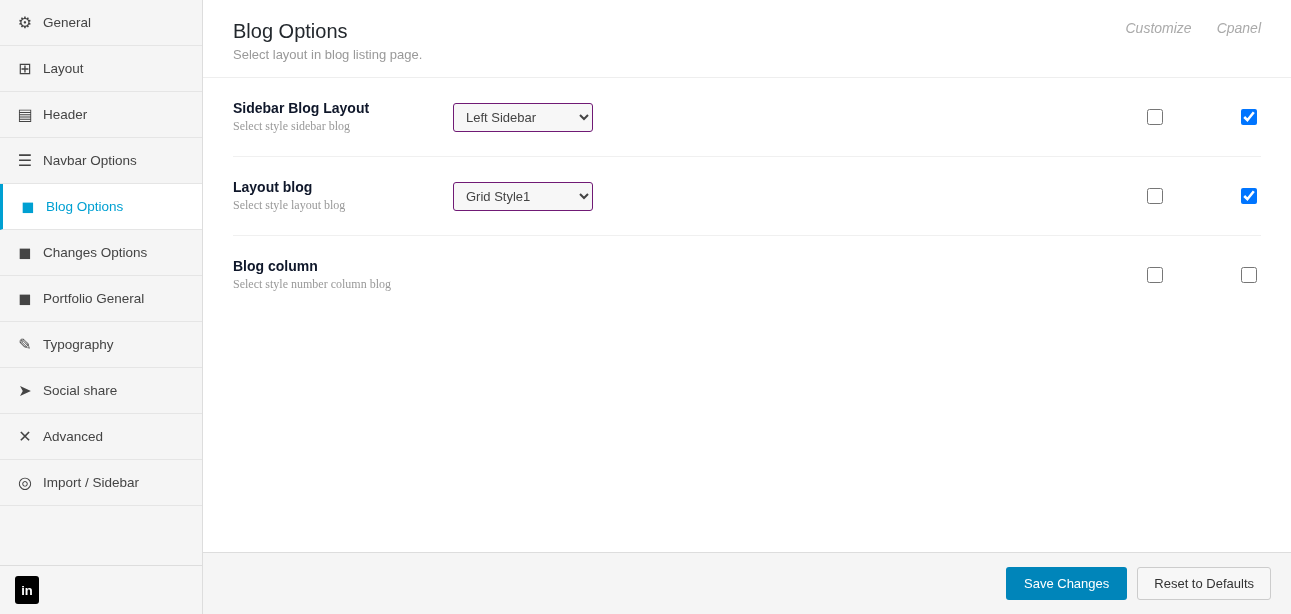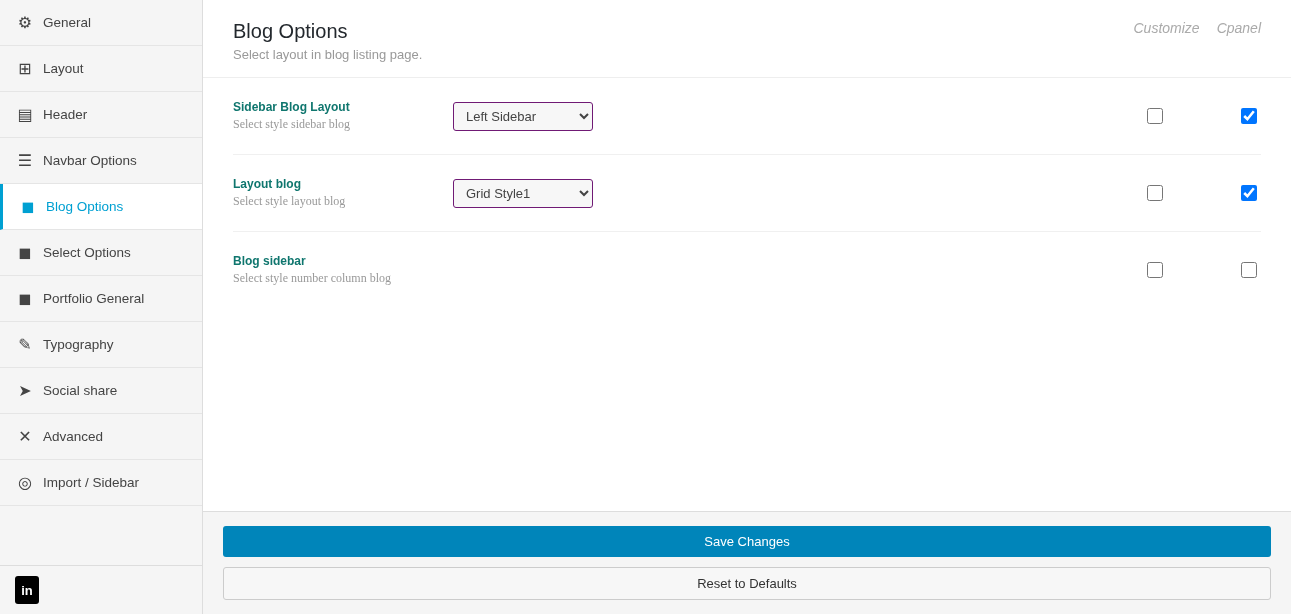--- a/index.html
+++ b/index.html
@@ -102,23 +102,23 @@
       border-bottom: 1px solid #f0f0f0;
       gap: 20px;
     }
     .settings-row:last-child { border-bottom: none; }
 
     .settings-label-col {
       width: 200px;
       flex-shrink: 0;
     }
     .settings-label {
-      font-size: 12px;
+      font-size: 14px;
       font-weight: 600;
-      color: #0f766e;
+      color: #0f172a;
       margin-bottom: 3px;
     }
     .settings-sublabel {
       font-size: 12px;
       color: #999;
       font-family: Liberation Serif, serif;
     }
 
     .settings-control-col {
       flex: 1;
@@ -154,46 +154,45 @@
 
     
     .footer-bar {
       background: #f5f5f5;
       border-top: 1px solid #ddd;
       padding: 14px 20px;
       display: flex;
       justify-content: flex-end;
       gap: 10px;
       flex-shrink: 0;
-      flex-direction: column;
     }
     .btn-save {
       background: #0085ba;
       color: #fff;
       border: none;
       padding: 8px 18px;
       font-size: 13px;
       border-radius: 3px;
       cursor: pointer;
       font-weight: 500;
     }
     .btn-reset {
       background: #f7f7f7;
       color: #333;
       border: 1px solid #ccc;
-      padding: 8px 34px;
+      padding: 8px 16px;
       font-size: 13px;
       border-radius: 3px;
       cursor: pointer;
     }
 
     
     .top-links {
       display: flex;
-      gap: 17px;
+      gap: 25px;
       margin-left: auto;
       align-items: center;
     }
     .top-link-text {
       font-style: italic;
       color: #aaa;
       font-size: 14px;
       cursor: pointer;
     }
   </style>
@@ -220,21 +219,21 @@
         <div class="sidebar-item">
           <span class="sidebar-icon">☰</span>
           <span>Navbar Options</span>
         </div>
         <div class="sidebar-item active">
           <span class="sidebar-icon">◼</span>
           <span>Blog Options</span>
         </div>
         <div class="sidebar-item">
           <span class="sidebar-icon">◼</span>
-          <span>Select Options</span>
+          <span>Changes Options</span>
         </div>
         <div class="sidebar-item">
           <span class="sidebar-icon">◼</span>
           <span>Portfolio General</span>
         </div>
         <div class="sidebar-item">
           <span class="sidebar-icon">✎</span>
           <span>Typography</span>
         </div>
         <div class="sidebar-item">
@@ -297,21 +296,21 @@
               <div class="checkbox-col">
                 <input type="checkbox" style="">
               </div>
               <div class="checkbox-col">
                 <input type="checkbox" checked="" style="">
               </div>
             </div>
           </div>
           <div class="settings-row">
             <div class="settings-label-col">
-              <div class="settings-label">Blog sidebar</div>
+              <div class="settings-label">Blog column</div>
               <div class="settings-sublabel">Select style number column blog</div>
             </div>
             <div class="row-right">
               <div class="checkbox-col">
                 <input type="checkbox" style="">
               </div>
               <div class="checkbox-col">
                 <input type="checkbox" style="">
               </div>
             </div>

